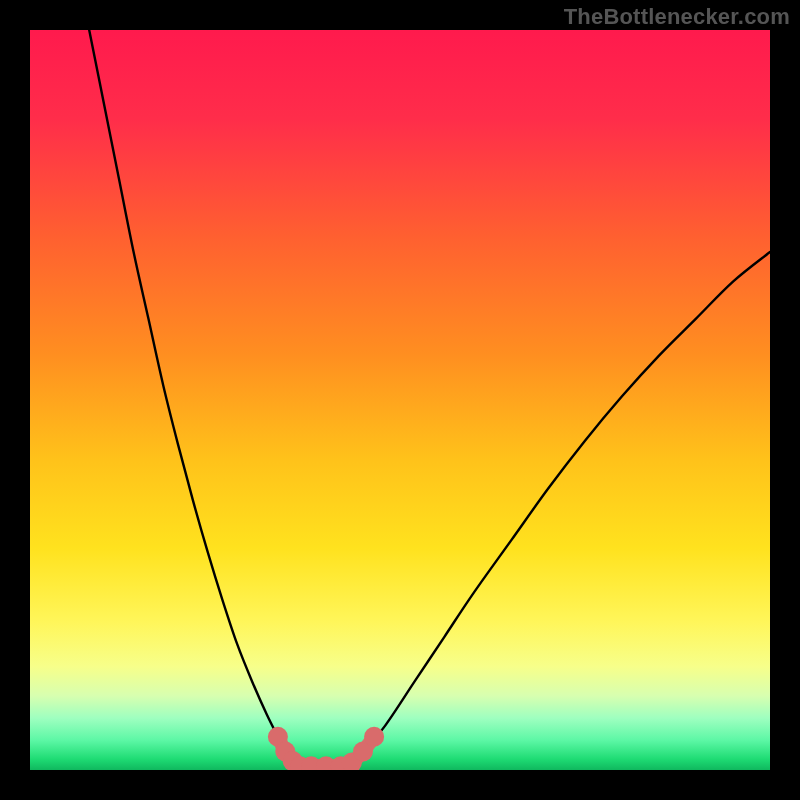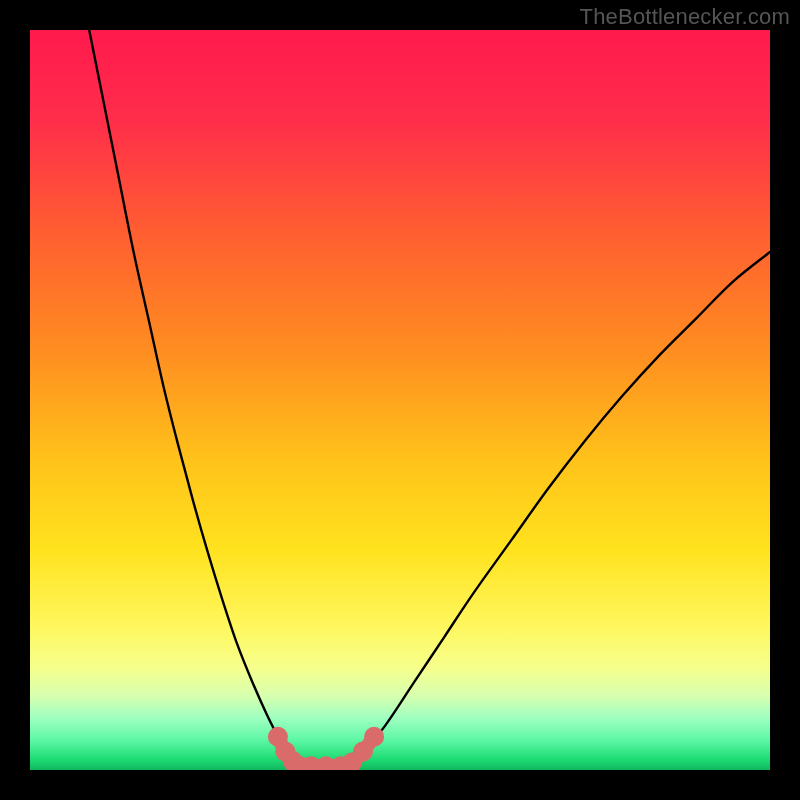--- a/index.html
+++ b/index.html
@@ -17,21 +17,21 @@
     top: 30px;
     width: 740px;
     height: 740px;
     overflow: hidden;
   }
   .attribution {
     position: absolute;
     top: 4px;
     right: 10px;
     font-size: 22px;
-    font-weight: 400;
+    font-weight: 700;
     color: #555;
     letter-spacing: 0.2px;
     z-index: 50;
   }
   svg { display: block; }
 </style>
 </head>
 <body>
 
 <div class="attribution">TheBottlenecker.com</div>

